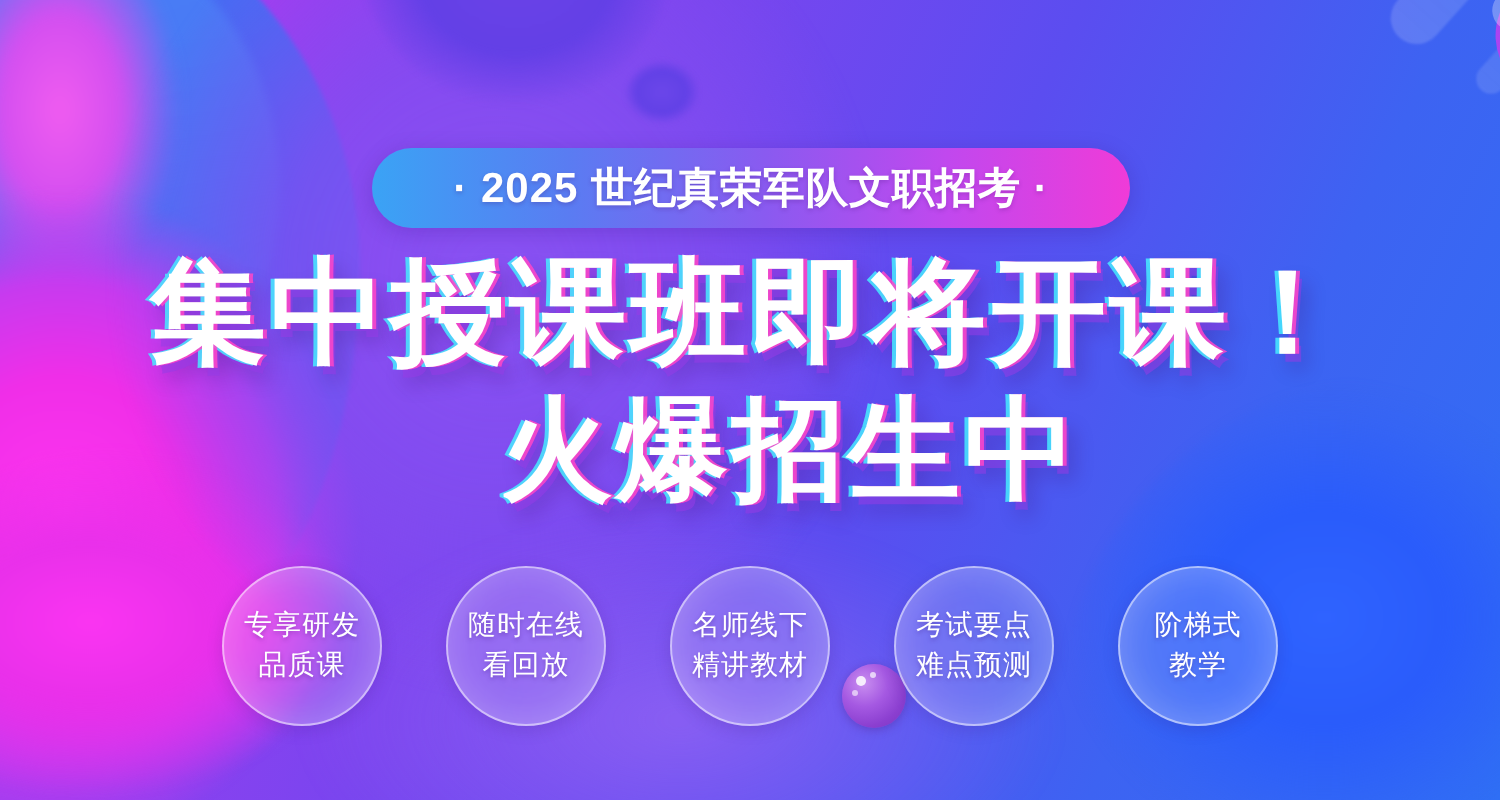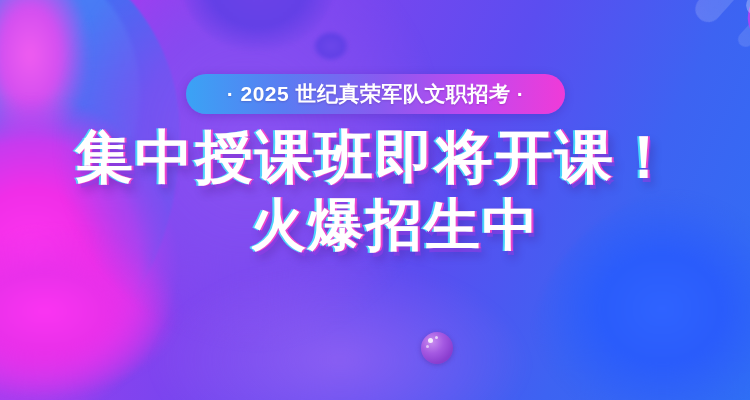--- a/index.html
+++ b/index.html
@@ -229,15 +229,37 @@
 
     <div class="pill">
       <span class="pill-text">· 2025 世纪真荣军队文职招考 ·</span>
     </div>
 
     <div class="headline">
       <span>集中授课班即将开课！</span>
       <span class="line2">火爆招生中</span>
     </div>
 
+    <div class="circles">
+      <div class="fcircle">
+        <span>专享研发</span>
+        <span>品质课</span>
+      </div>
+      <div class="fcircle">
+        <span>随时在线</span>
+        <span>看回放</span>
+      </div>
+      <div class="fcircle">
+        <span>名师线下</span>
+        <span>精讲教材</span>
+      </div>
+      <div class="fcircle">
+        <span>考试要点</span>
+        <span>难点预测</span>
+      </div>
+      <div class="fcircle">
+        <span>阶梯式</span>
+        <span>教学</span>
+      </div>
+    </div>
 
   </div>
 </div>
 
 </body></html>

